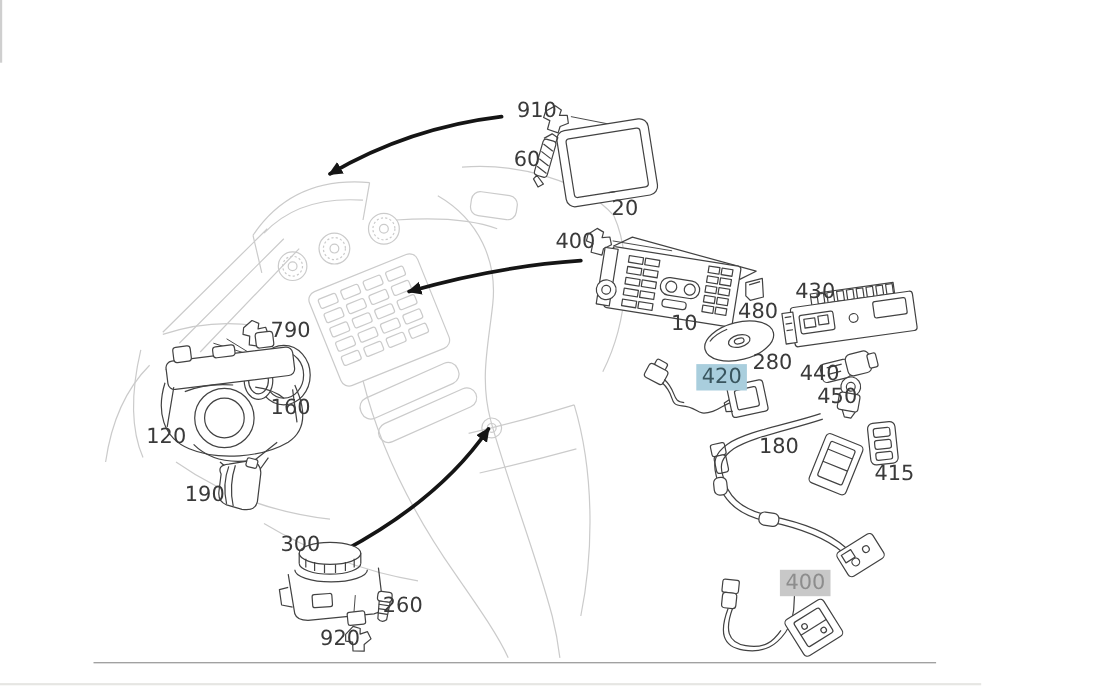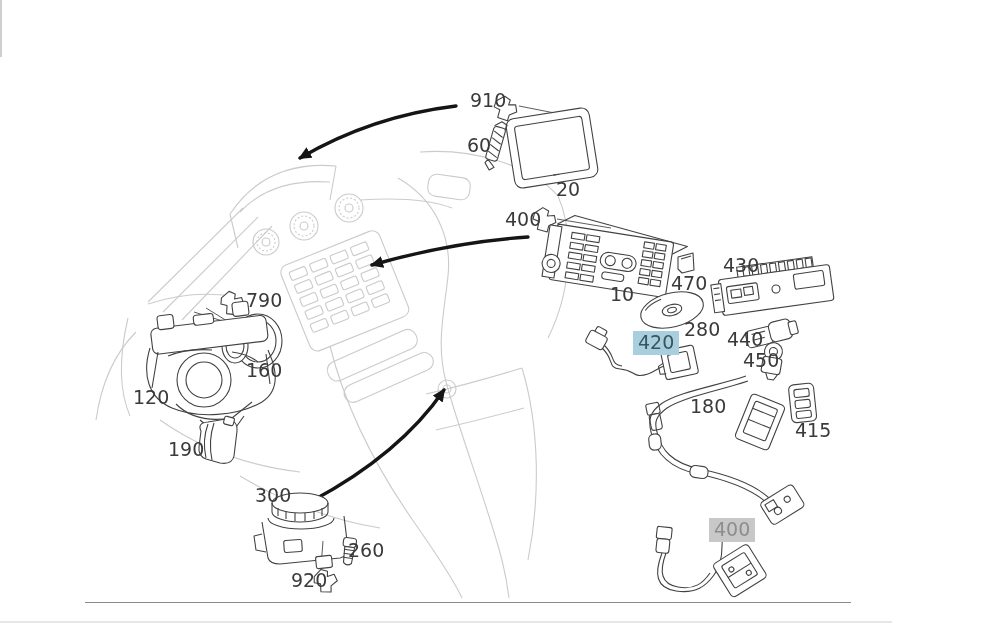--- a/index.html
+++ b/index.html
@@ -304,21 +304,21 @@
         <path d="M344,550 h10 M344,554 h10 M344,558 h9" fill="none"></path>
       </g>
     </g>
   </svg>
 
   <div class="plabel" style="left:470px;top:91px">910</div>
   <div class="plabel" style="left:467px;top:136px">60</div>
   <div class="plabel" style="left:556px;top:180px">20</div>
   <div class="plabel" style="left:505px;top:210px">400</div>
   <div class="plabel" style="left:610px;top:285px">10</div>
-  <div class="plabel" style="left:671px;top:274px">470</div>
+  <div class="plabel" style="left:671px;top:274px">480</div>
   <div class="plabel" style="left:723px;top:256px">430</div>
   <div class="plabel" style="left:684px;top:320px">280</div>
   <div class="plabel" style="left:727px;top:330px">440</div>
   <div class="plabel" style="left:743px;top:351px">450</div>
   <div class="plabel hl-sel" style="left:633px;top:331px">420</div>
   <div class="plabel" style="left:690px;top:397px">180</div>
   <div class="plabel" style="left:795px;top:421px">415</div>
   <div class="plabel hl-dim" style="left:681px;top:518px">400</div>
   <div class="plabel" style="left:246px;top:291px">790</div>
   <div class="plabel" style="left:246px;top:361px">160</div>

